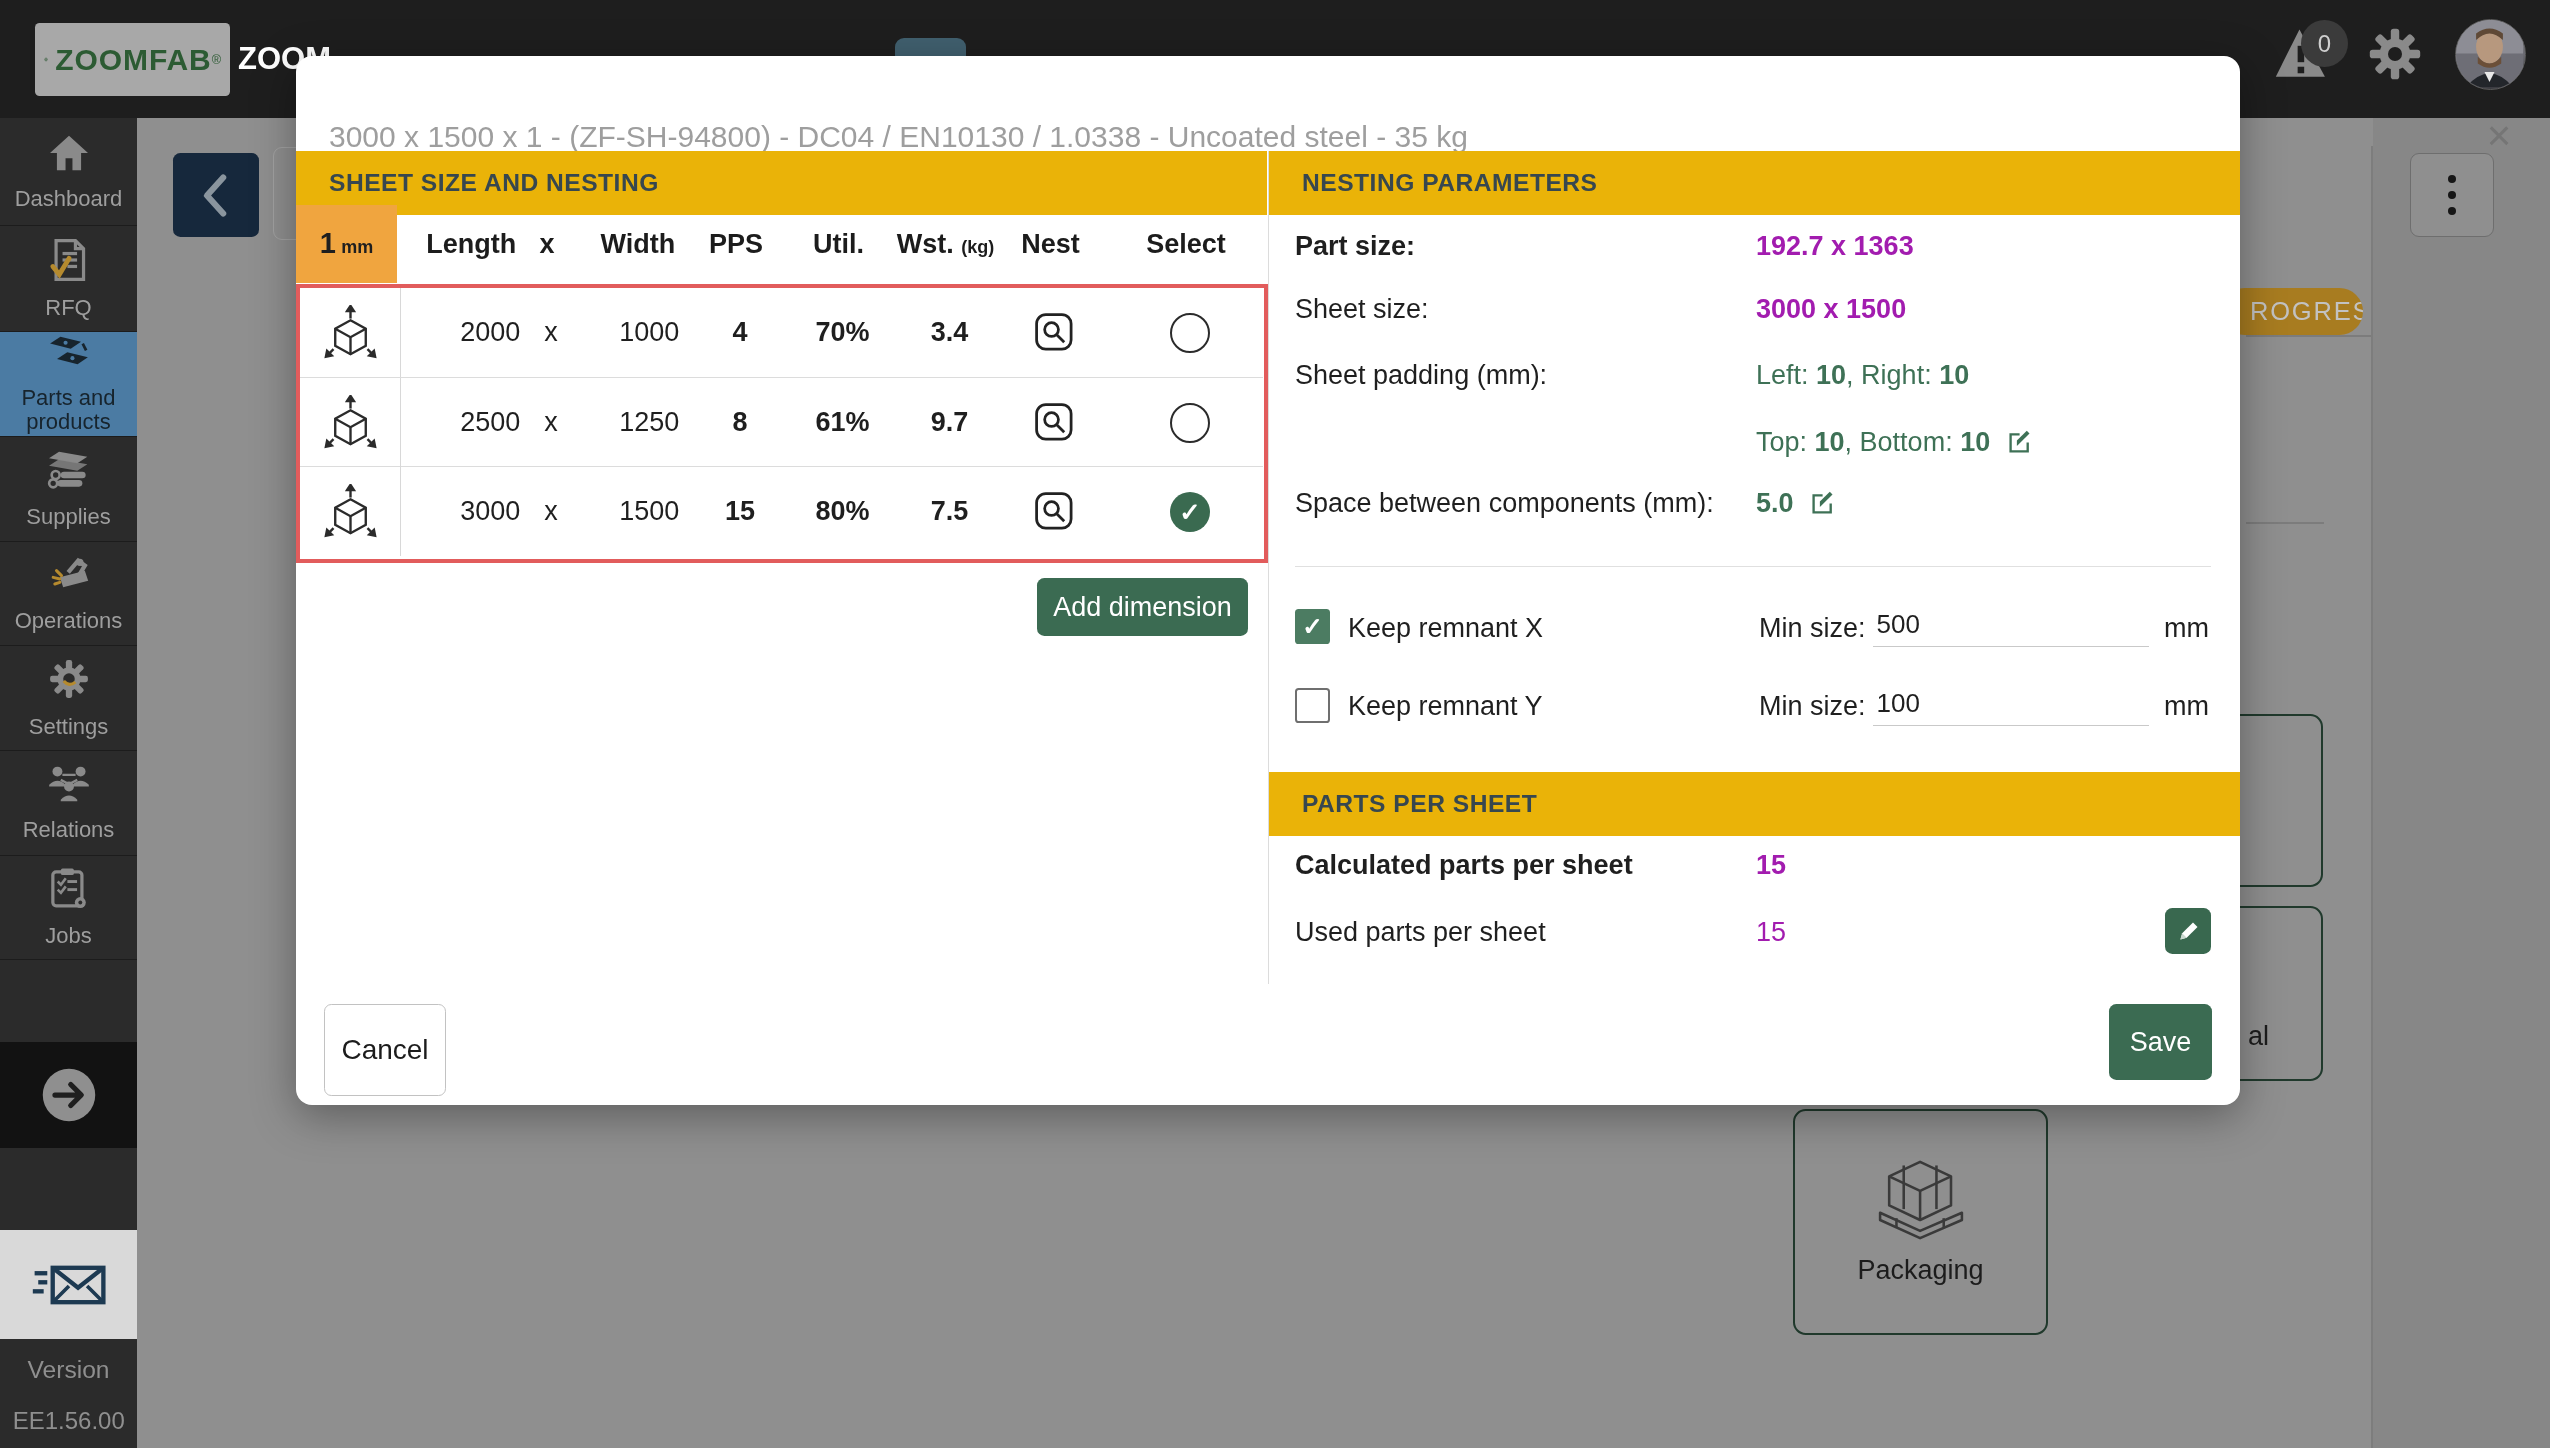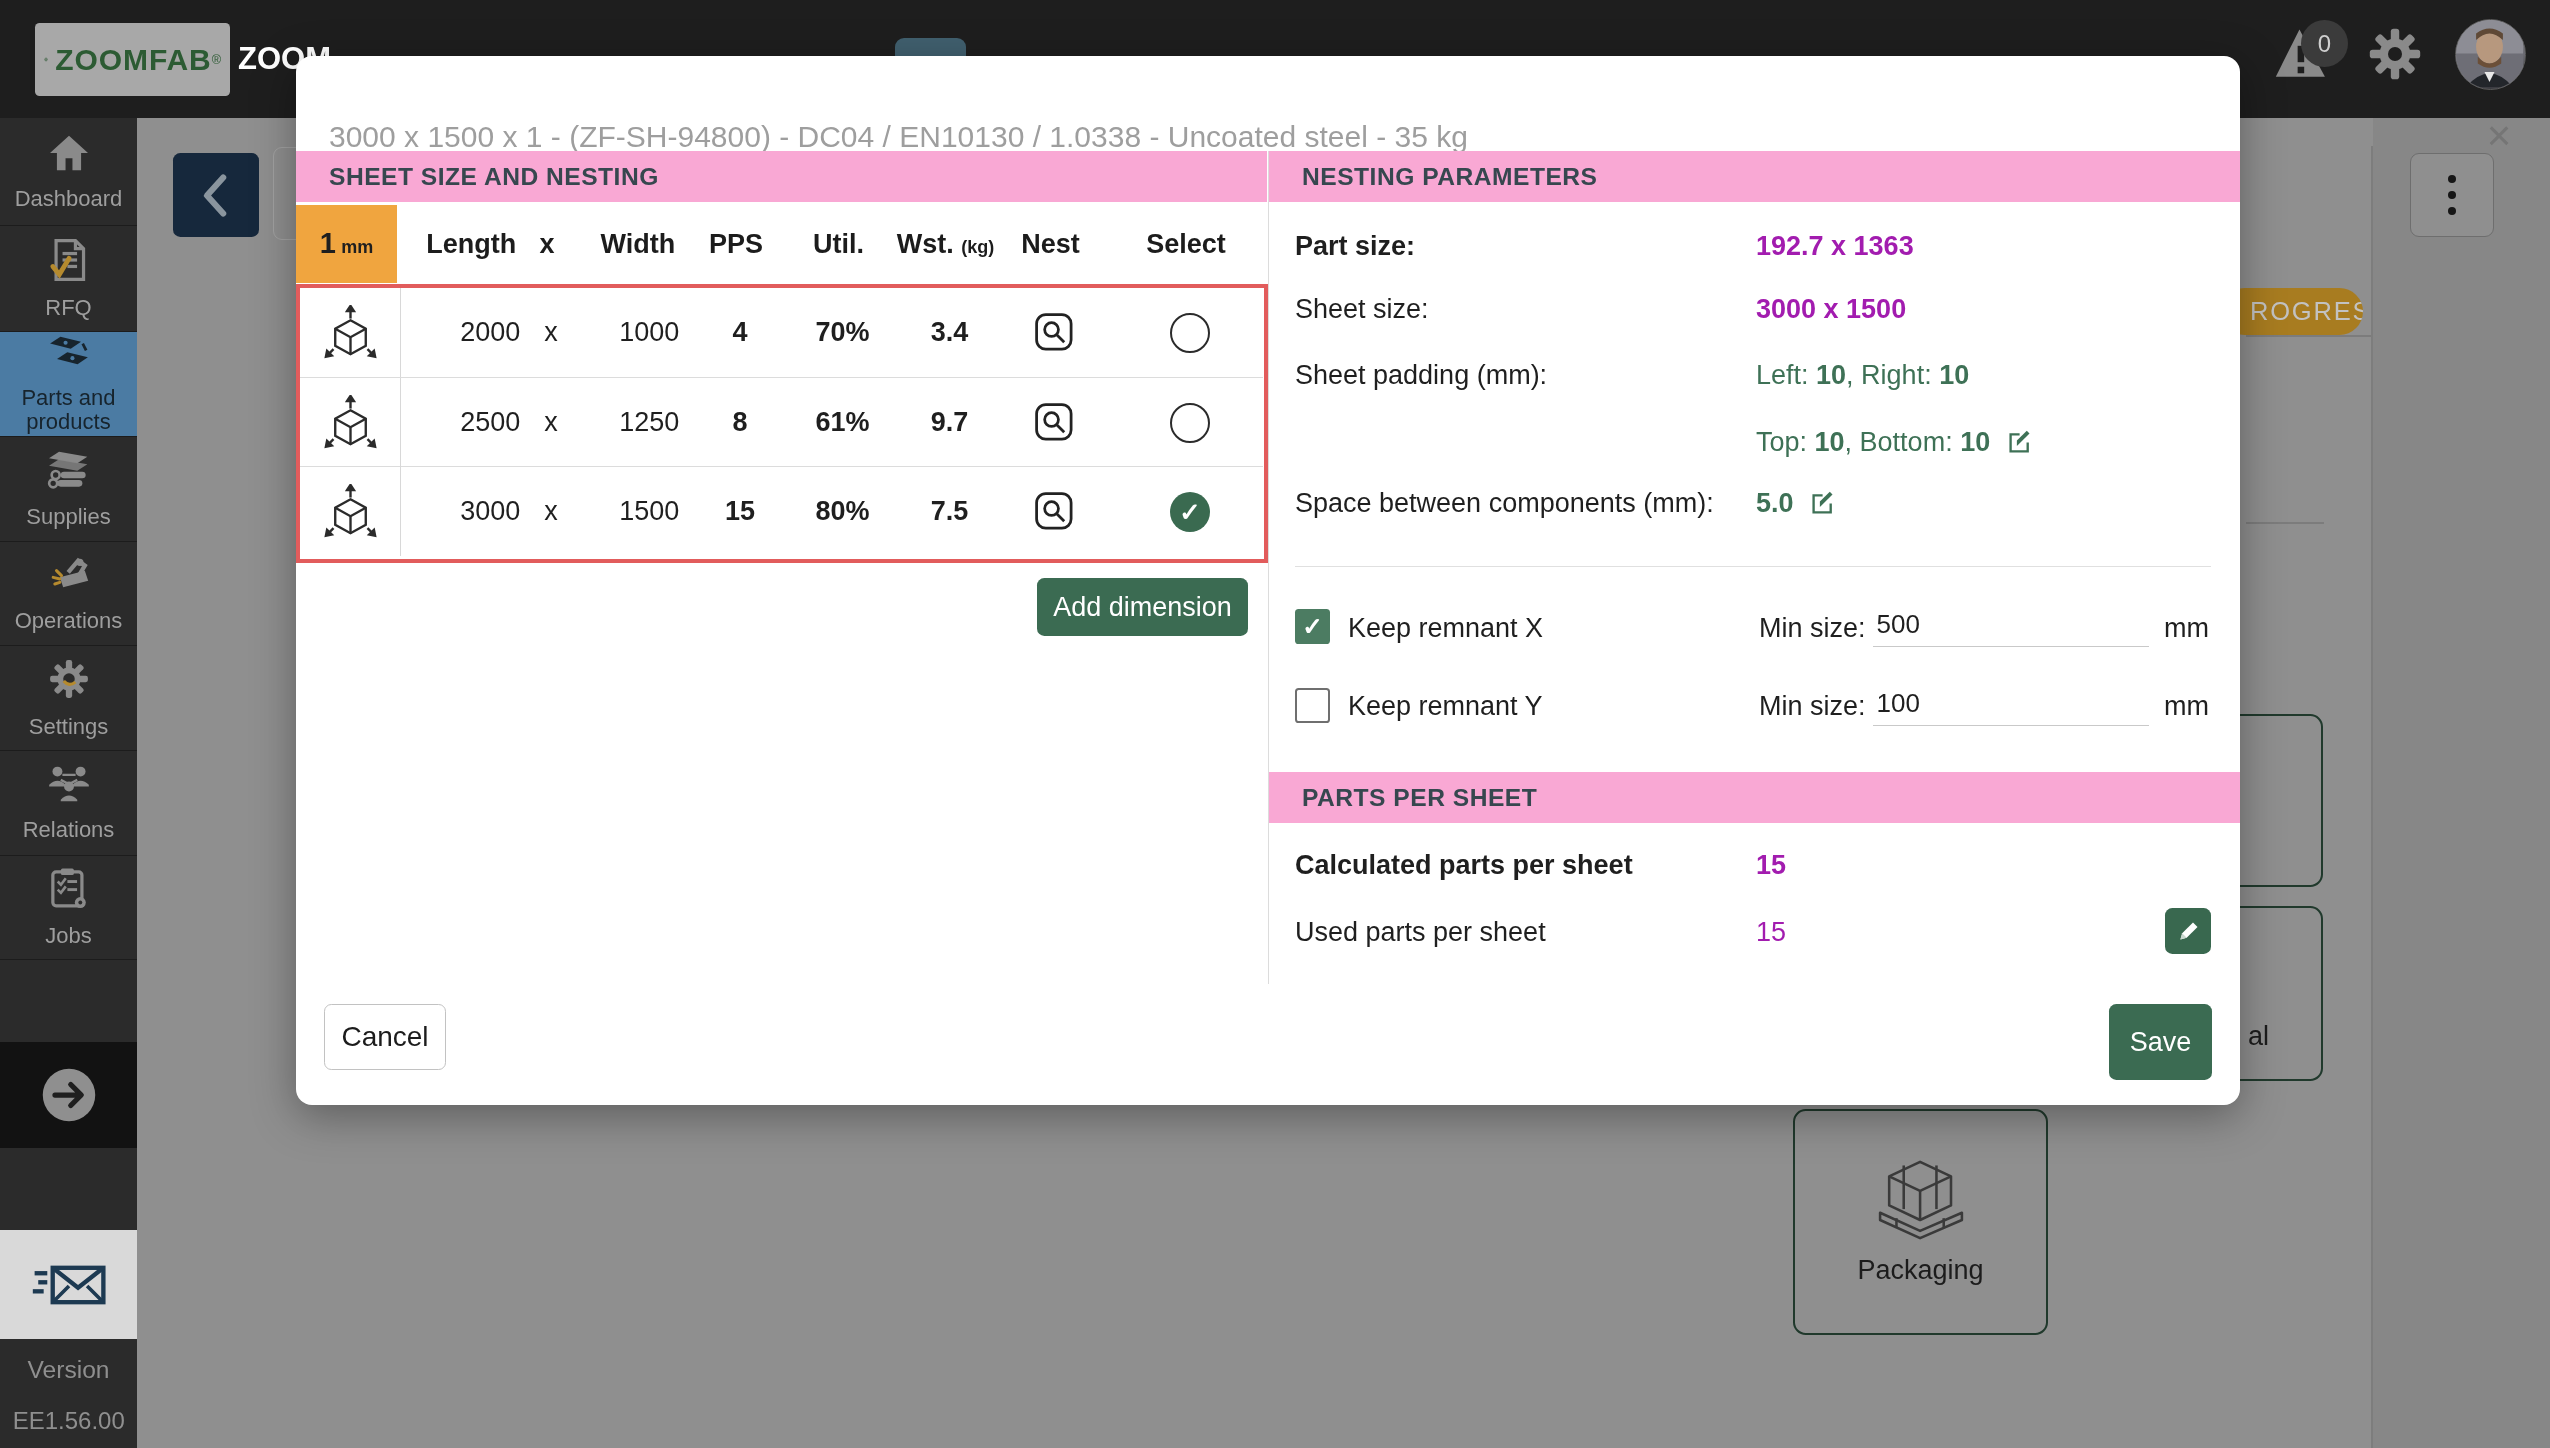--- a/index.html
+++ b/index.html
@@ -43,21 +43,21 @@
   #bg-card-1{left:2183px;top:714px;width:140px;height:173px;}
   #bg-card-2{left:2183px;top:906px;width:140px;height:175px;}
   #bg-card-2-text{left:2248px;top:1021px;color:#1c1c1c;font-size:27px;}
   #packaging-card{left:1793px;top:1109px;width:255px;height:226px;display:flex;flex-direction:column;align-items:center;justify-content:center;gap:12.7px;}
   #packaging-label{color:#1c1c1c;font-size:27px;}
 
   
   #modal{left:296px;top:56px;width:1944px;height:1049px;background:#fff;border-radius:16px;box-shadow:0 11px 44px rgba(0,0,0,.35);z-index:10;}
   #modal-title{left:33px;top:64px;width:1775px;color:#9e9e9e;font-size:30px;}
   #modal-close{left:2181px;top:60px;width:44px;height:44px;color:#757575;font-size:42px;line-height:40px;text-align:center;cursor:pointer;}
-  .sect-hdr{height:51px;background:#f9a8d4;display:flex;align-items:center;padding-left:33px;color:#37474f;font-weight:700;font-size:24.6px;letter-spacing:0.5px;}
+  .sect-hdr{height:64px;background:#eab308;display:flex;align-items:center;padding-left:33px;color:#37474f;font-weight:700;font-size:24.6px;letter-spacing:0.5px;}
   #sect-left{left:0;top:95px;width:971px;}
   #sect-right{left:973px;top:95px;width:971px;}
   #panel-divider{left:972px;top:95px;width:0.9px;height:833px;background:#dcdcdc;}
 
   
   .tgrid{display:grid;grid-template-columns:101px 132px 36px 123px 96px 109px 105px 105px 166px;align-items:center;}
   #thead{left:0;top:149px;width:972px;height:78px;}
   #thead .th{font-weight:700;font-size:27px;color:#1c1c1c;text-align:center;}
   #thick-cell{width:101px;height:78px;background:#f0a53f;display:flex;align-items:baseline;justify-content:center;gap:5.5px;padding-top:22px;color:#1f1f1f;}
   #rows-box{left:0;top:228px;width:972px;height:279px;border:4.6px solid #e25c5c;}
@@ -65,21 +65,21 @@
   .trow + .trow{border-top:0.9px solid #dcdcdc;}
   .td{font-size:27px;color:#1f1f1f;text-align:center;}
   .td.num{text-align:right;padding-right:12.7px;}
   .td.b{font-weight:700;}
   .icon-cell{height:89px;display:flex;align-items:center;justify-content:center;border-right:0.9px solid #d8d8d8;}
   .nest-btn{width:46px;height:46px;margin:0 auto;display:flex;align-items:center;justify-content:center;cursor:pointer;}
   .radio{width:40px;height:40px;border:2.7px solid #2b2b2b;border-radius:50%;margin:0 auto;cursor:pointer;}
   .radio.sel{border:none;background:#3a6a50;color:#fff;font-size:25.5px;font-weight:700;display:flex;align-items:center;justify-content:center;}
   .btn-green{background:#3b6b52;color:#fff;border:none;border-radius:7.3px;font-size:27px;cursor:pointer;}
   #add-dim-btn{left:741px;top:522px;width:211px;height:58px;}
-  #cancel-btn{left:28px;top:948px;width:122px;height:66px;background:#fff;border:1.8px solid #c2c2c2;border-radius:7.3px;font-size:28px;color:#1c1c1c;cursor:pointer;}
+  #cancel-btn{left:28px;top:948px;width:122px;height:92px;background:#fff;border:1.8px solid #c2c2c2;border-radius:7.3px;font-size:28px;color:#1c1c1c;cursor:pointer;}
   #save-btn{left:1813px;top:948px;width:103px;height:76px;}
 
   
   .rlabel{position:absolute;left:999px;color:#1f1f1f;font-size:27px;}
   .rvalue{position:absolute;left:1460px;font-size:27px;color:#a21caf;}
   .bold{font-weight:700;}
   .green{color:#3e7156;}
   .hr{position:absolute;left:999px;top:510px;width:916px;height:0.9px;background:#e0e0e0;}
   .chk{position:absolute;left:999px;width:35px;height:35px;border-radius:3.6px;cursor:pointer;}
   .chk.on{background:#4c7c62;color:#fff;display:flex;align-items:center;justify-content:center;font-size:24.6px;font-weight:700;}

